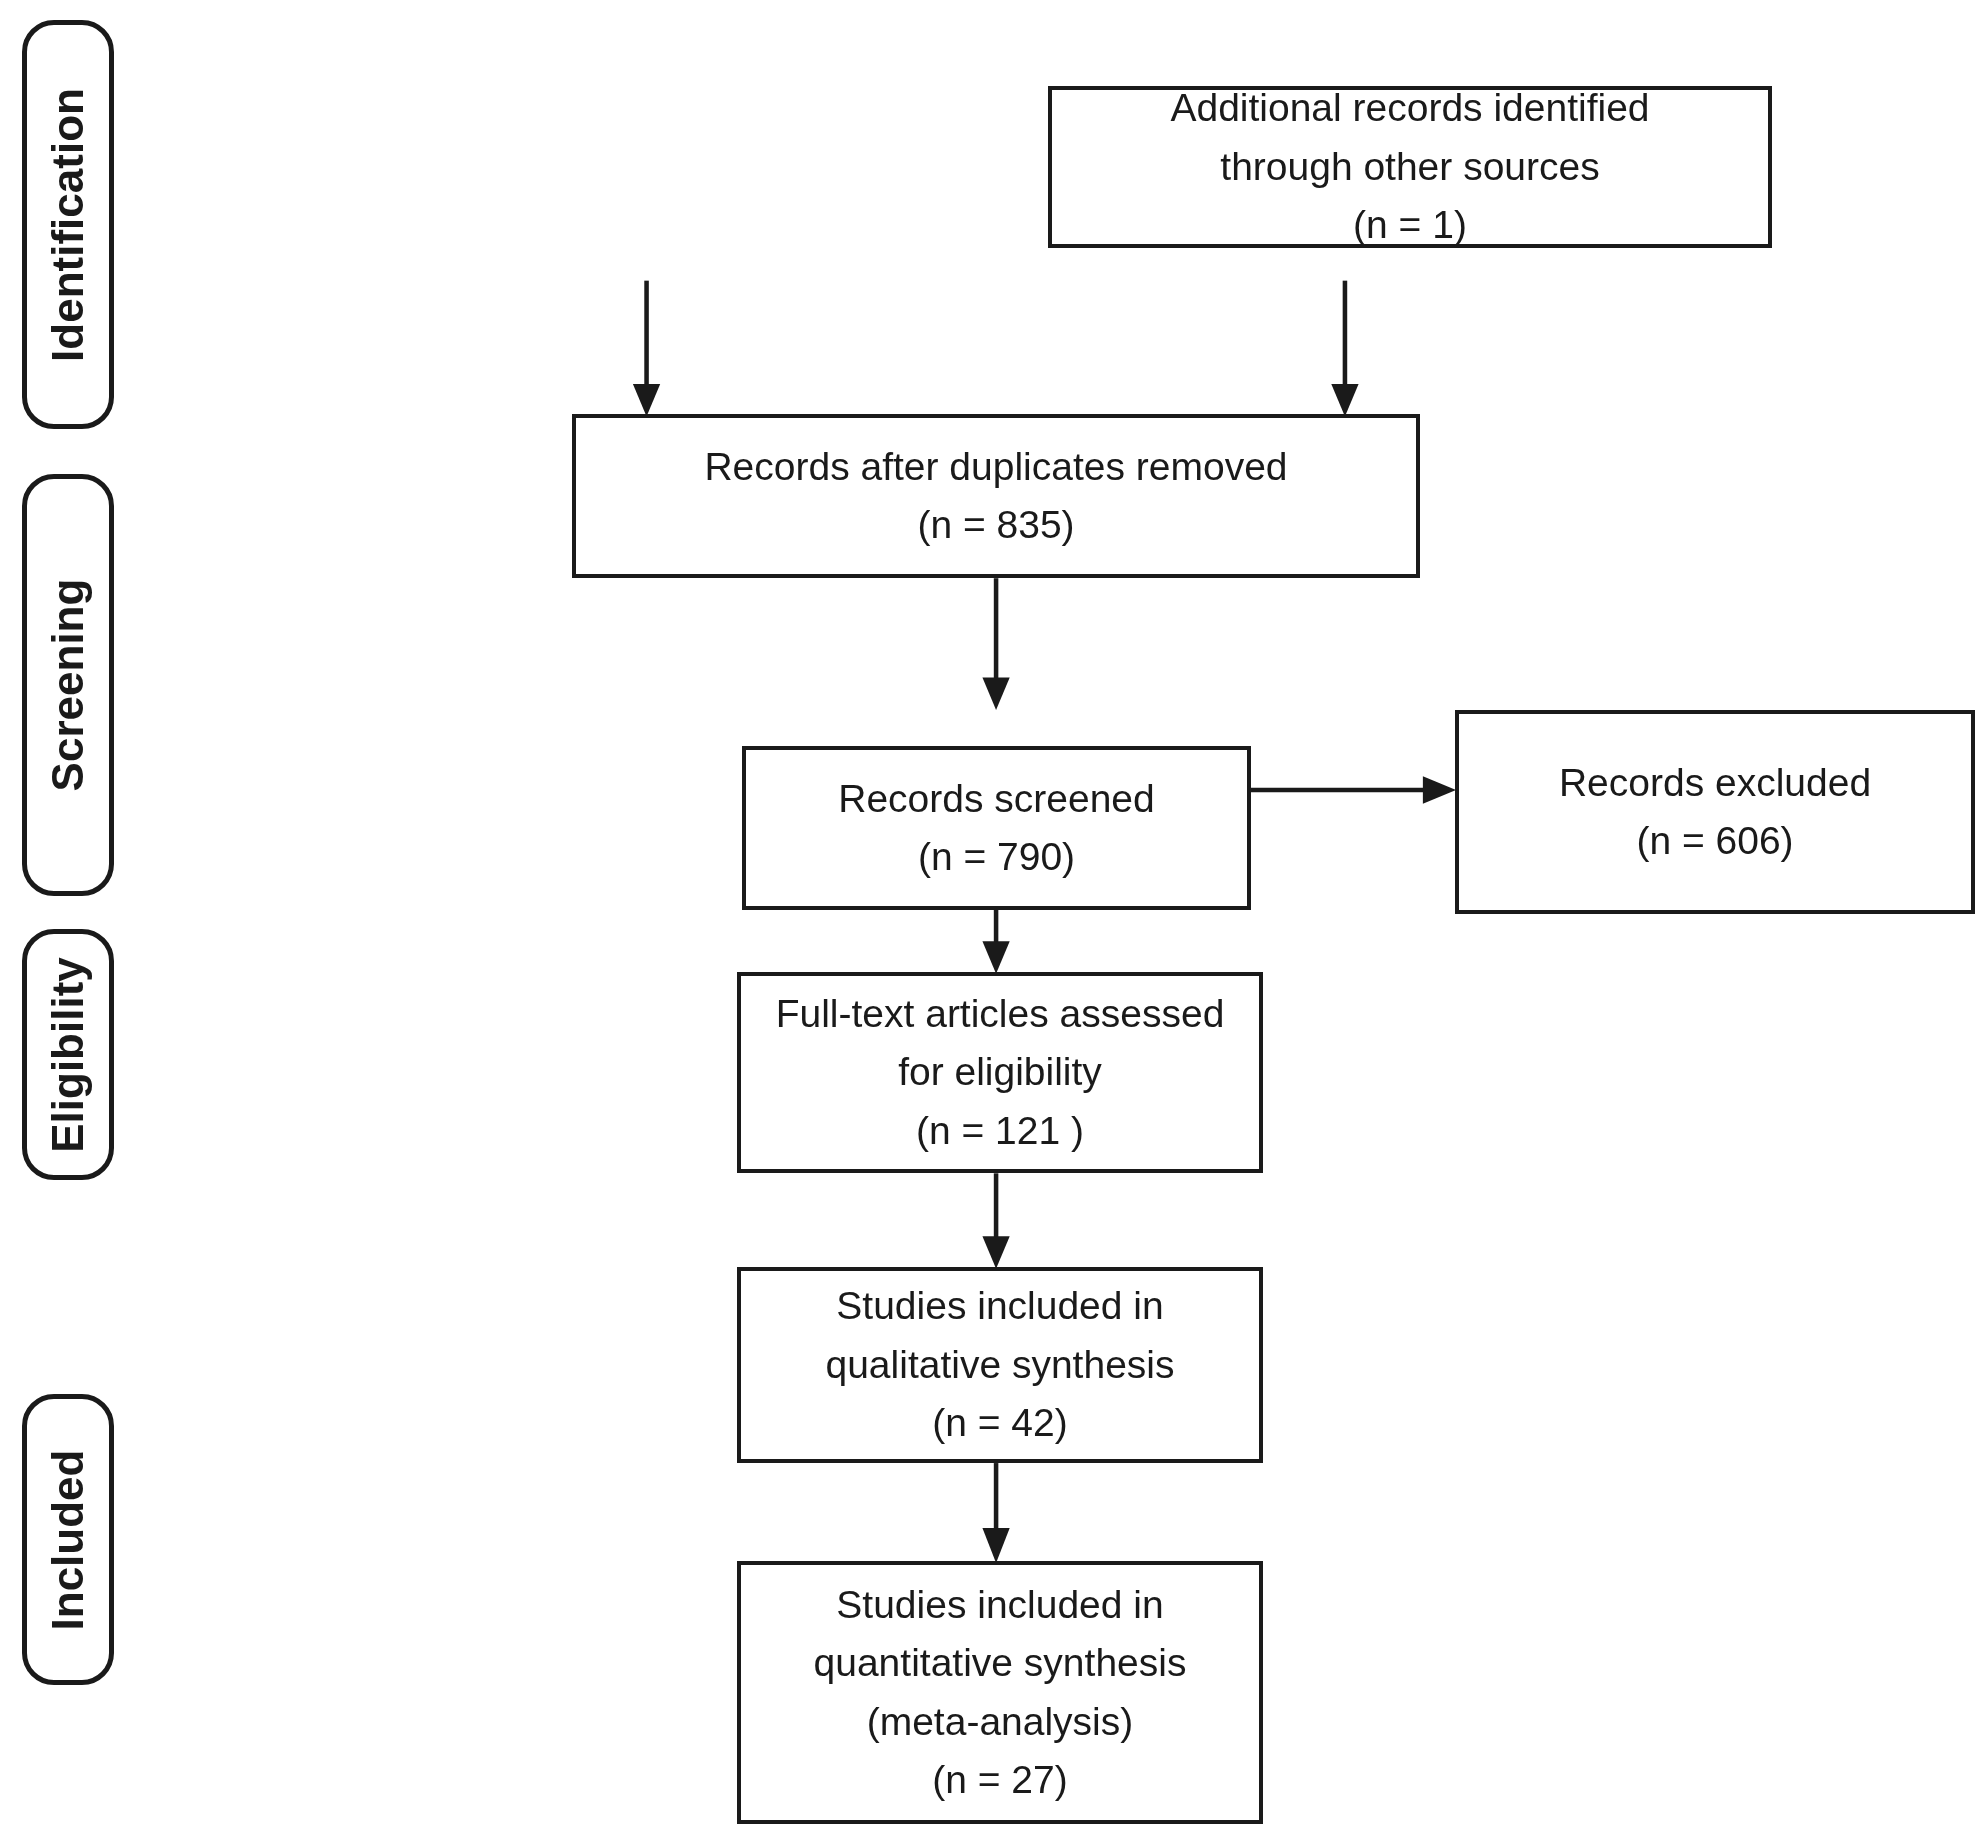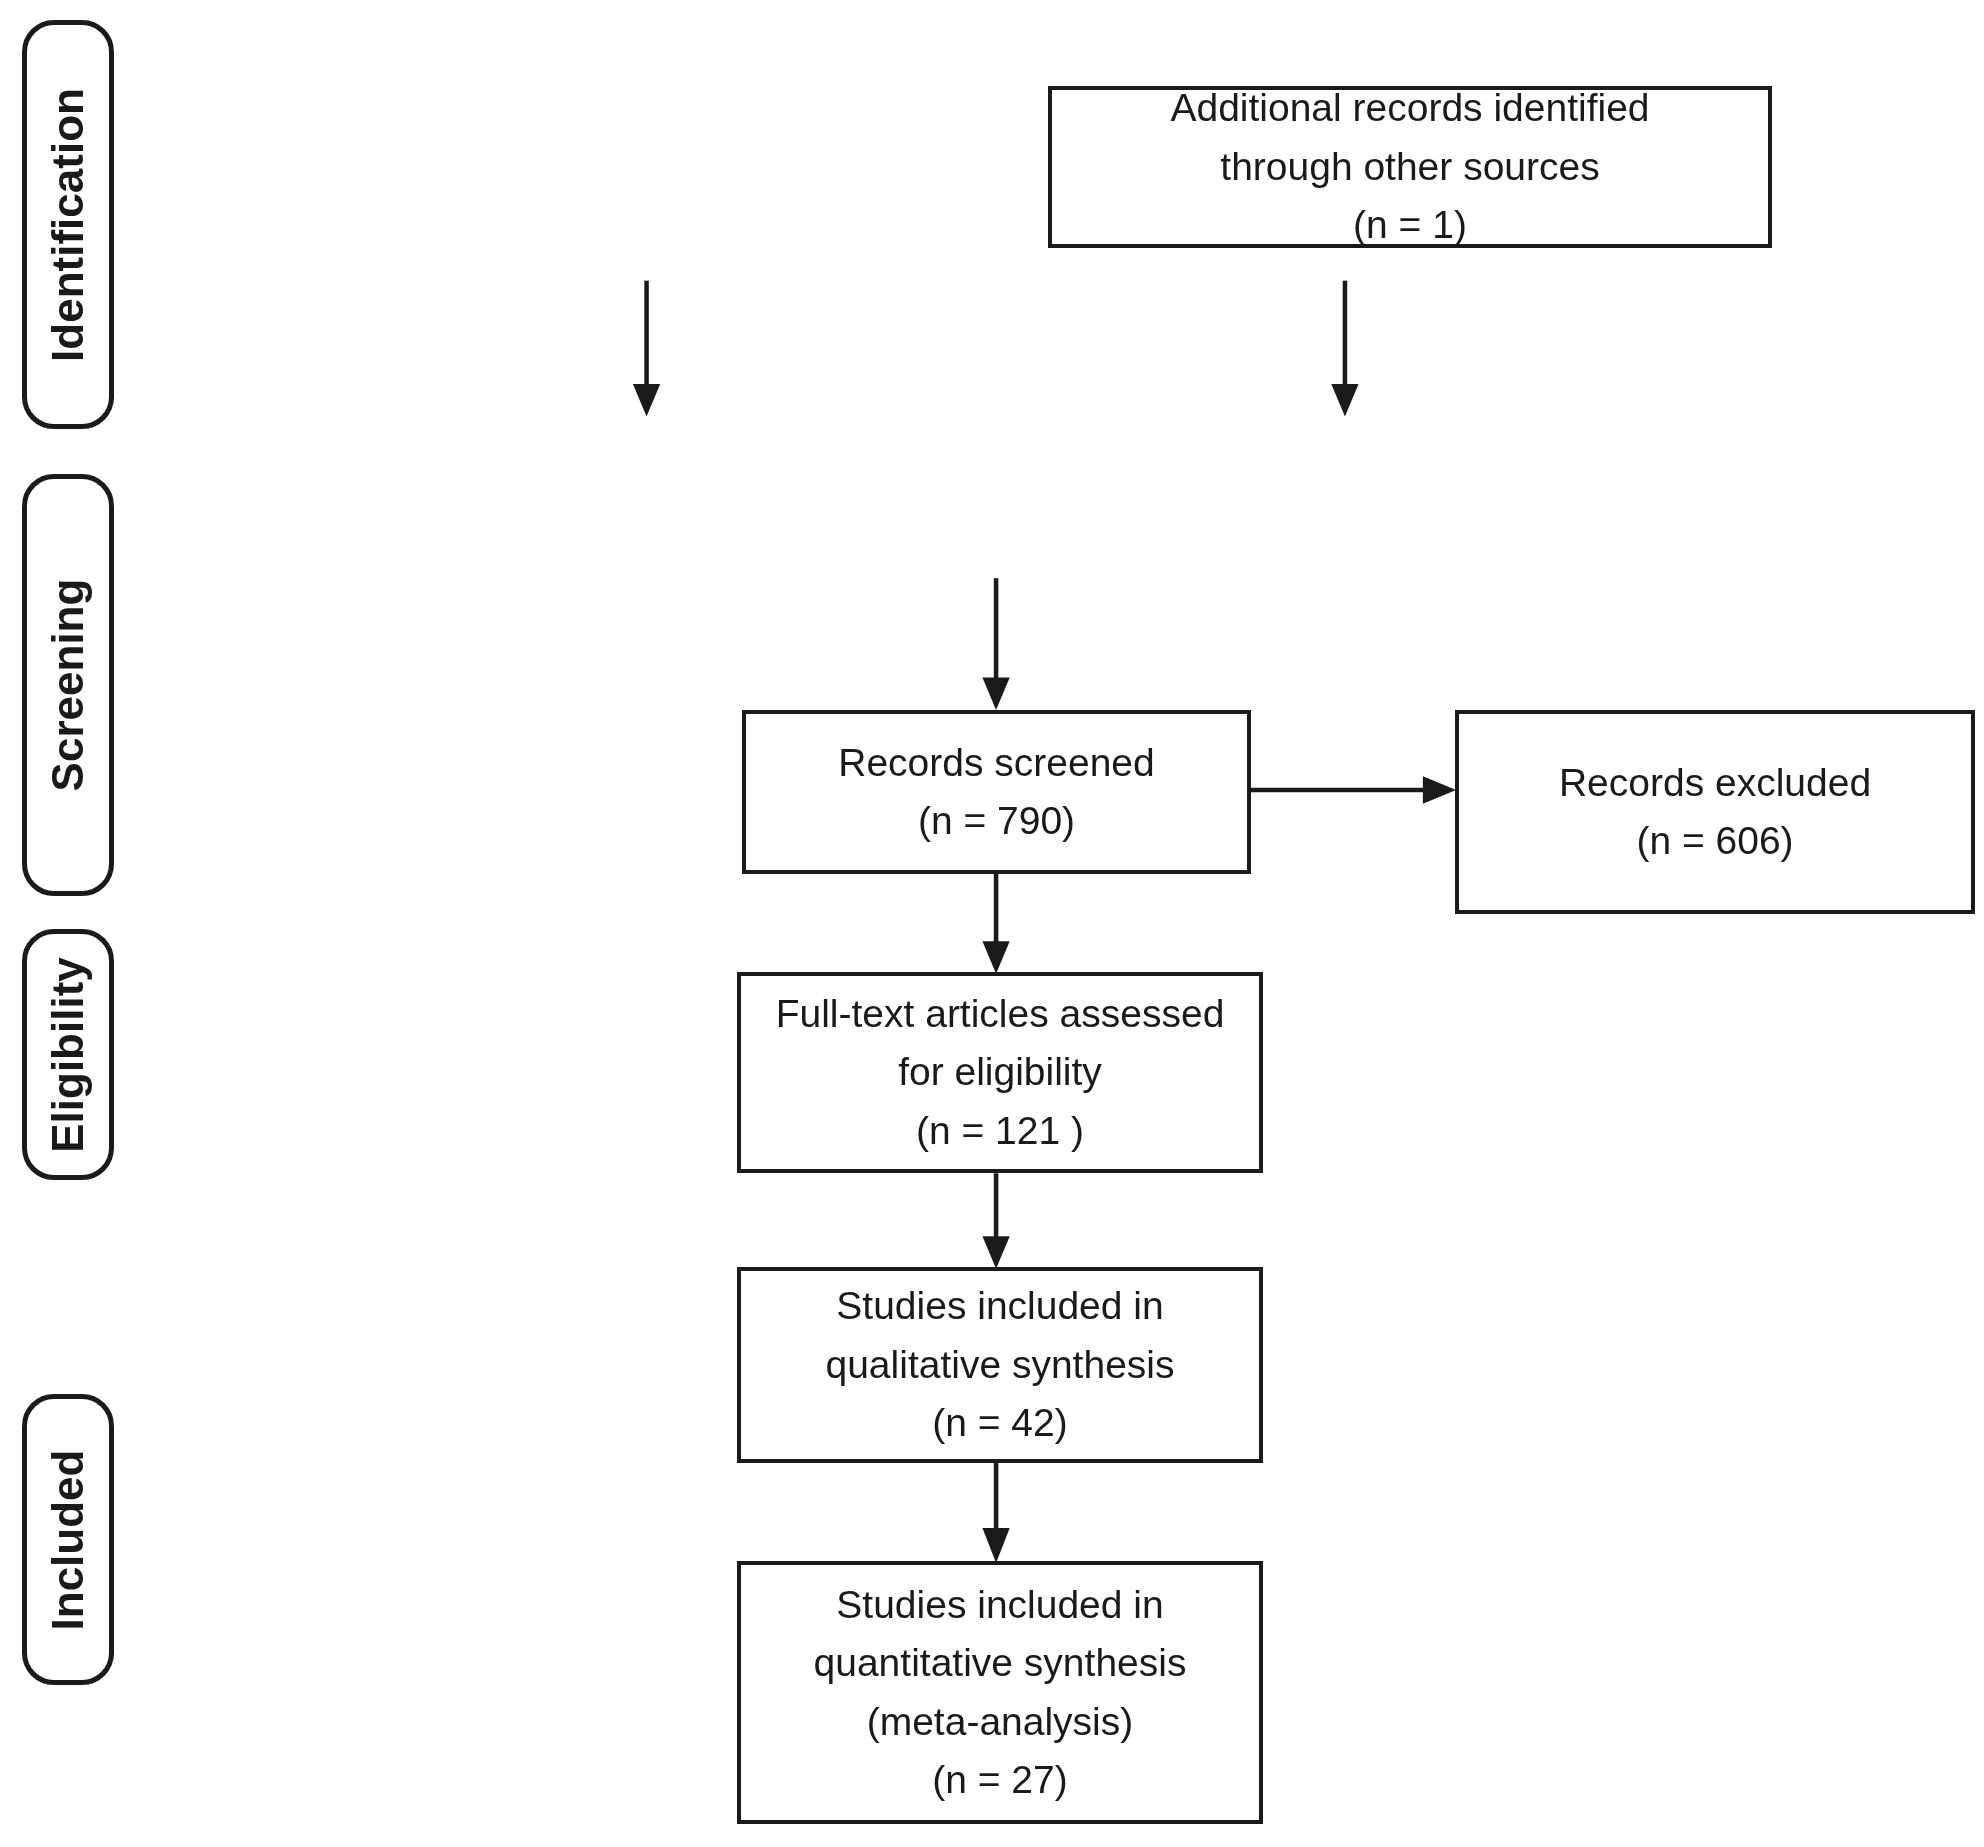--- a/index.html
+++ b/index.html
@@ -62,21 +62,21 @@
   }
   
   #pill-identification { left: 22px;  top: 20px;   width: 92px; height: 409px; }
   #pill-screening      { left: 22px;  top: 474px;  width: 92px; height: 422px; }
   #pill-eligibility    { left: 22px;  top: 929px; width: 92px; height: 251px; }
   #pill-included       { left: 22px;  top: 1394px; width: 92px; height: 291px; }
   
   #box-identified-db    { left: 255px;  top: 86px;  width: 689px; height: 195px; }
   #box-identified-other { left: 1048px; top: 86px;  width: 724px; height: 162px; }
   #box-duplicates       { left: 572px;  top: 414px;  width: 848px; height: 164px; }
-  #box-screened         { left: 742px; top: 710px; width: 509px;  height: 164px; }
+  #box-screened         { left: 742px; top: 746px; width: 509px;  height: 164px; }
   #box-excluded         { left: 1455px; top: 710px; width: 520px;  height: 204px; }
   #box-fulltext         { left: 737px; top: 972px; width: 526px;  height: 201px; }
   #box-qualitative      { left: 737px; top: 1267px; width: 526px;  height: 196px; }
   #box-quantitative     { left: 737px; top: 1561px; width: 526px;  height: 263px; }
 </style>
 </head>
 <body>
 
 <div class="canvas">
 
@@ -129,20 +129,24 @@
   </div>
   <div class="stage-pill" id="pill-included">
     <span class="stage-label">Included</span>
   </div>
 
   <div class="flow-box" id="box-identified-other">
     <span class="box-text">Additional records identified
 through other sources
 (n = 1)</span>
   </div>
+  <div class="flow-box" id="box-duplicates">
+    <span class="box-text">Records after duplicates removed
+(n = 835)</span>
+  </div>
   <div class="flow-box" id="box-screened">
     <span class="box-text">Records screened
 (n = 790)</span>
   </div>
   <div class="flow-box" id="box-excluded">
     <span class="box-text">Records excluded
 (n = 606)</span>
   </div>
   <div class="flow-box" id="box-fulltext">
     <span class="box-text">Full-text articles assessed

